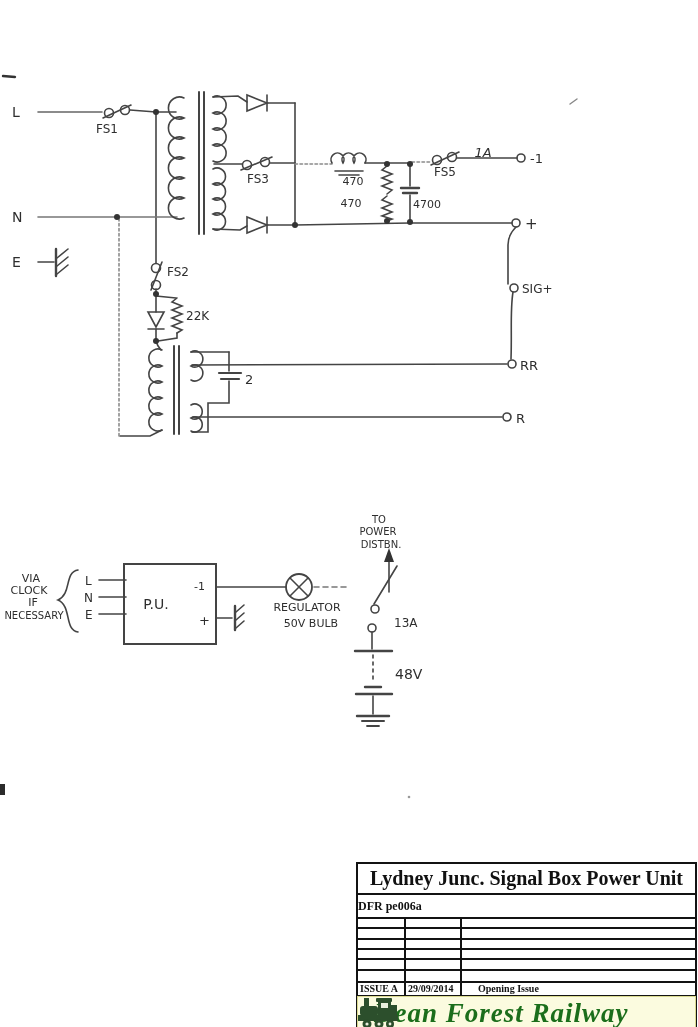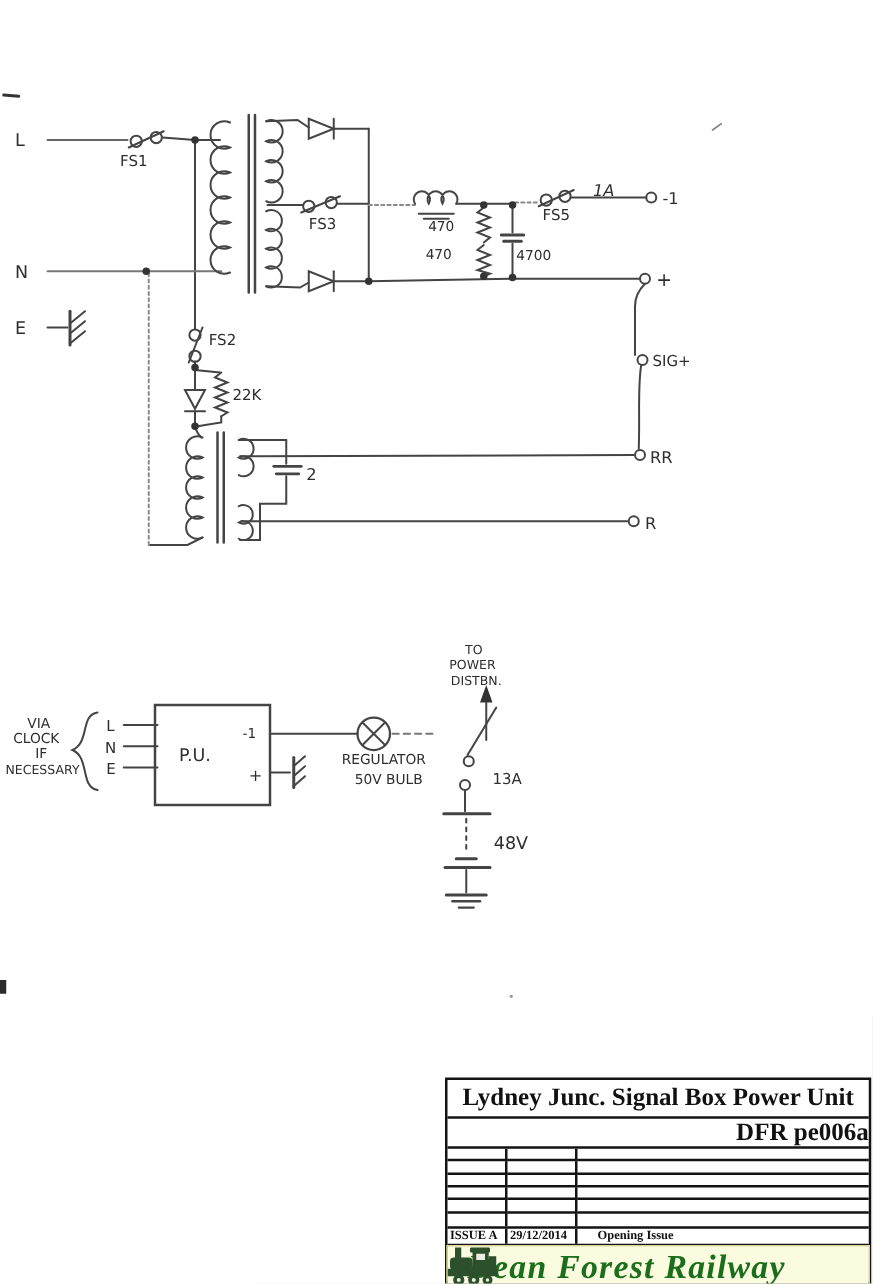--- a/index.html
+++ b/index.html
@@ -4,21 +4,21 @@
 <style>
   html,body{margin:0;padding:0;background:#e9e9e9;}
   .page{position:relative;width:698px;height:1027px;background:#ffffff;overflow:hidden;
         font-family:"DejaVu Sans", sans-serif;}
   svg{position:absolute;left:0;top:0;}
   svg text{fill:#2e2e2e;font-family:"DejaVu Sans", sans-serif;}
   .tb{position:absolute;left:356px;top:862px;width:341px;height:165px;box-sizing:border-box;
       border:2px solid #131313;background:#fff;font-family:"Liberation Serif", serif;color:#111;}
   .tb-title{height:29px;line-height:29px;text-align:center;font-weight:bold;font-size:20px;
             border-bottom:2px solid #131313;white-space:nowrap;}
-  .tb-code{height:22px;line-height:22px;text-align:right;font-weight:bold;font-size:20px;
+  .tb-code{height:22px;line-height:22px;text-align:left;font-weight:bold;font-size:12px;
            border-bottom:2px solid #131313;}
   .tb-grid{height:62px;display:grid;grid-template-columns:48px 56px 1fr;grid-auto-rows:1fr;}
   .tb-grid .c{border-right:2px solid #131313;border-bottom:2px solid #131313;}
   .tb-grid .c.last{border-right:none;}
   .tb-issue{height:12px;display:grid;grid-template-columns:48px 56px 1fr;
             font-weight:bold;font-size:10px;line-height:12px;border-bottom:2px solid #131313;}
   .tb-issue div{border-right:2px solid #131313;padding-left:2px;white-space:nowrap;overflow:hidden;}
   .tb-issue div:last-child{border-right:none;margin-left:14px;}
   .tb-band{position:relative;height:35px;background:#fbfbdf;outline:1px solid #d9d98f;}
   .tb-band .dfr{position:absolute;left:16px;top:1px;font-family:"Liberation Serif", serif;
@@ -275,21 +275,21 @@
         <div class="c last"></div>
     <div class="c"></div>
         <div class="c"></div>
         <div class="c last"></div>
     <div class="c" style="border-bottom:none"></div>
         <div class="c" style="border-bottom:none"></div>
         <div class="c last" style="border-bottom:none"></div>
   </div>
   <div class="tb-issue" style="border-top:2px solid #131313">
     <div>ISSUE A</div>
-    <div>29/12/2014</div>
+    <div>29/09/2014</div>
     <div>Opening Issue</div>
   </div>
   <div class="tb-band">
     <span class="dfr">Dean Forest Railway</span>
     <svg class="loco" width="40" height="33" viewBox="0 0 40 33">
       <g fill="#2c4f2c" stroke="none">
         <rect x="6" y="1" width="5" height="9"></rect>
         <rect x="2" y="9" width="18" height="10" rx="3"></rect>
         <rect x="20" y="4" width="13" height="15"></rect>
         <rect x="18" y="1" width="16" height="4" rx="1"></rect>

